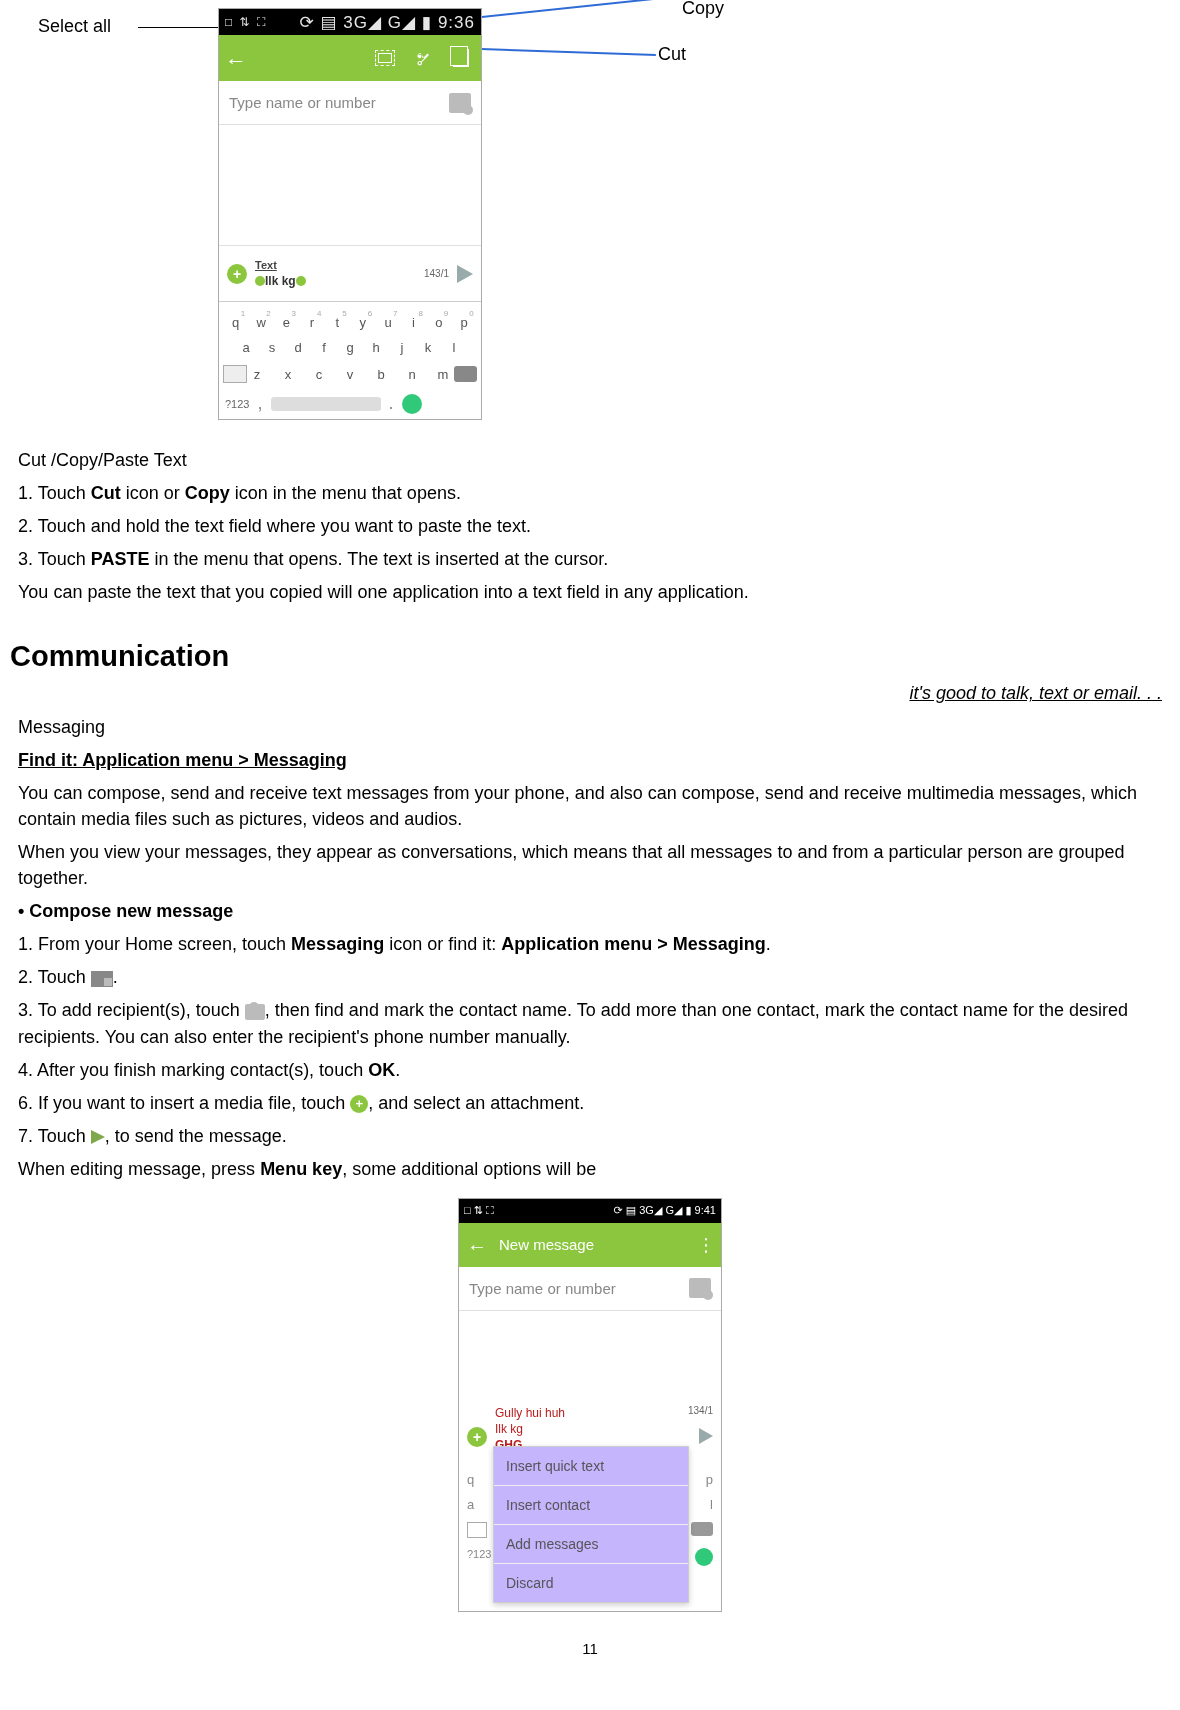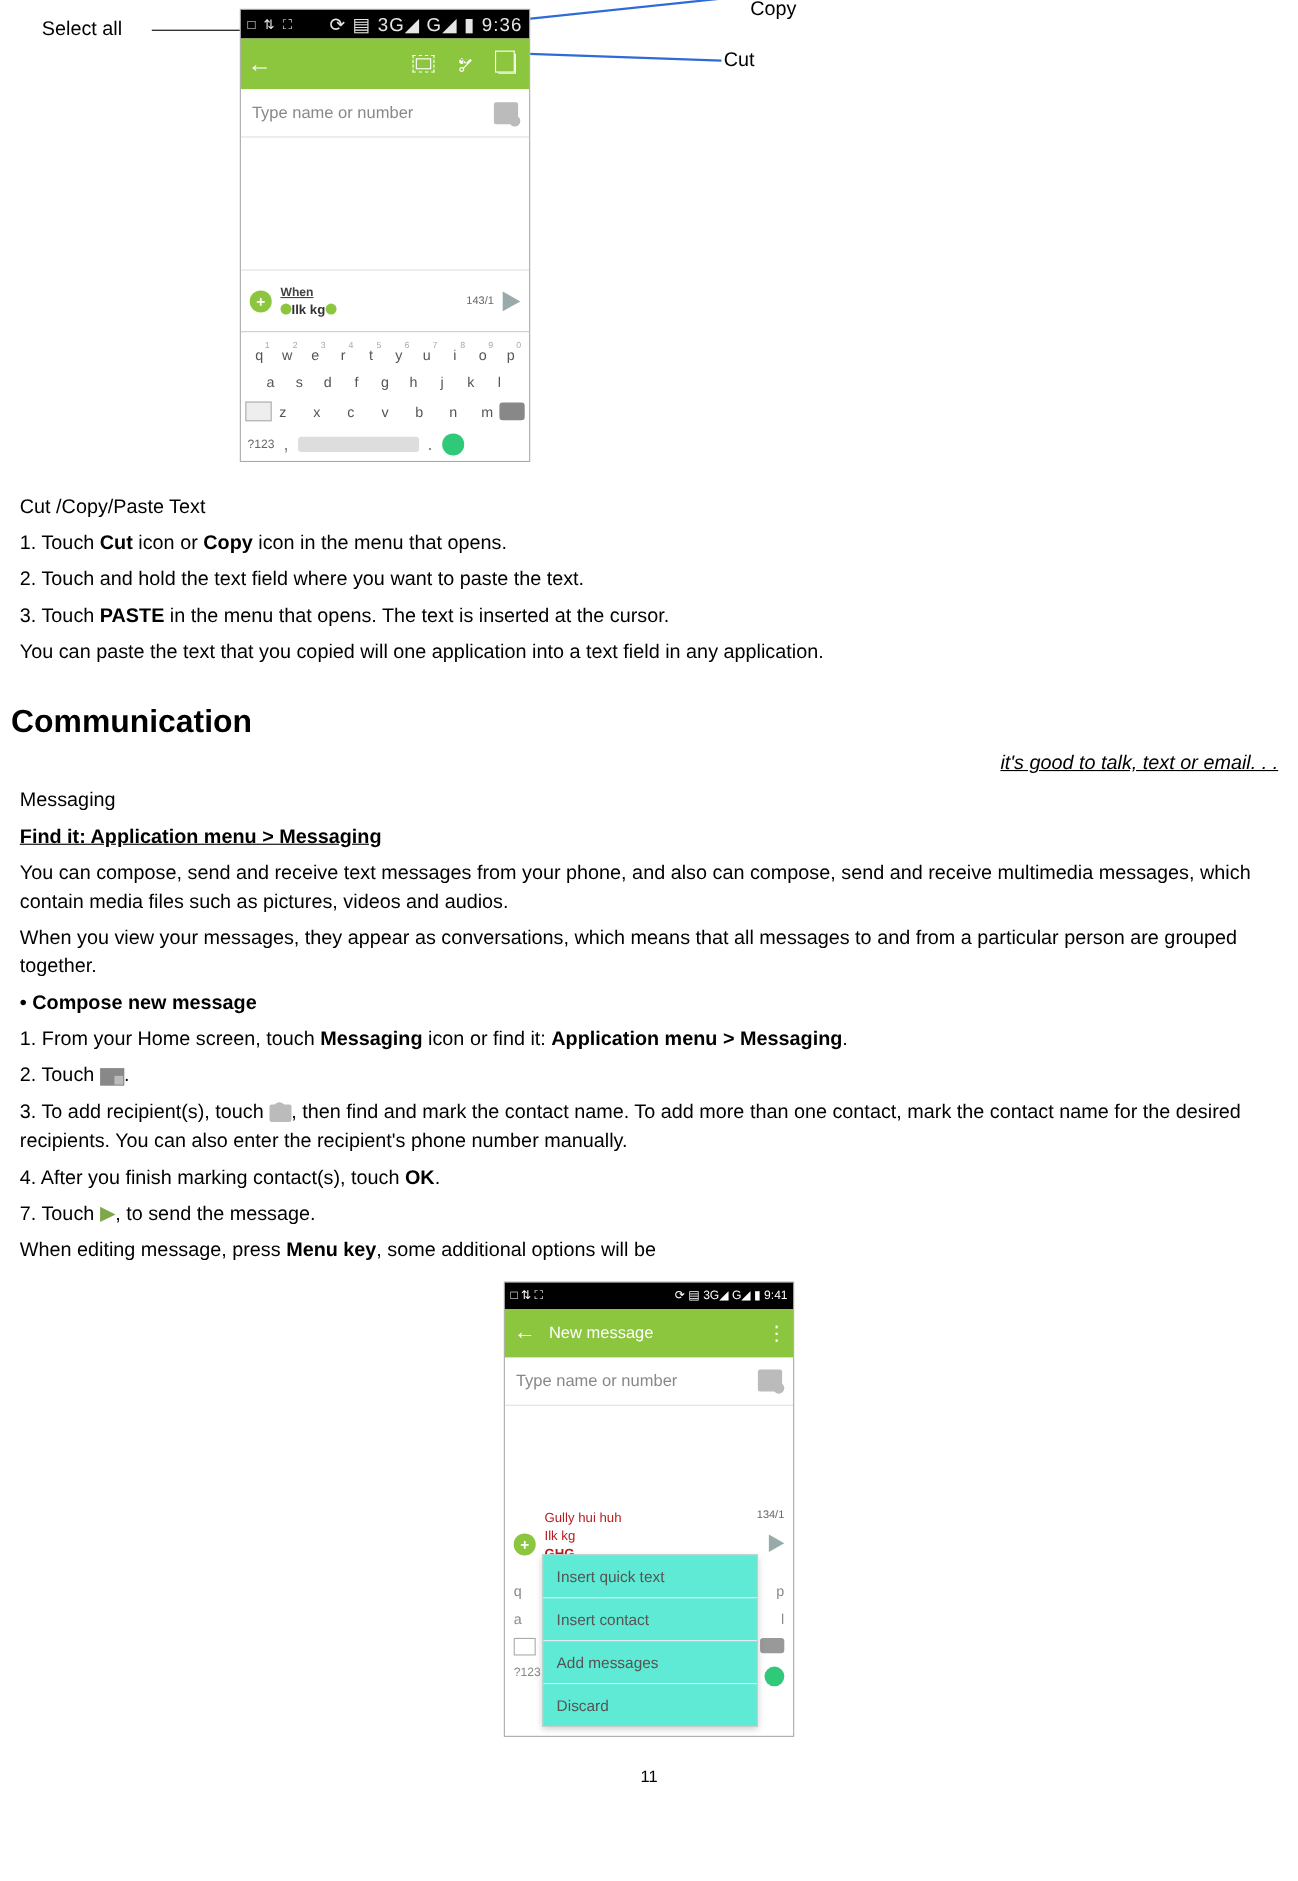--- a/index.html
+++ b/index.html
@@ -119,21 +119,21 @@
   }
   .phone2 .actionbar2{height:44px;background:#8cc63f;display:flex;align-items:center;color:#fff;padding:0 8px;gap:12px;}
   .actionbar2 .title{font-size:15px;flex:1;}
   .actionbar2 .dots{font-size:18px;letter-spacing:-2px;}
   .typed-block{height:60px;padding:6px 8px;display:flex;align-items:flex-start;gap:8px;}
   .typed-block .texts{flex:1;font-size:12px;color:#b91c1c;line-height:1.35;}
   .typed-block .plus{width:20px;height:20px;border-radius:50%;background:#8cc63f;color:#fff;display:flex;align-items:center;justify-content:center;font-weight:bold;margin-top:22px;font-size:14px;}
   .typed-block .right{font-size:10px;color:#666;display:flex;flex-direction:column;align-items:flex-end;gap:12px;}
   .typed-block .right .send2{width:0;height:0;border-top:8px solid transparent;border-bottom:8px solid transparent;border-left:14px solid #9aa;}
   .menu-popup{
-    position:absolute;left:34px;bottom:8px;width:196px;background:#5eead4;border:1px solid #ccc;box-shadow:0 2px 6px rgba(0,0,0,.2);
+    position:absolute;left:34px;bottom:8px;width:196px;background:#c4b5fd;border:1px solid #ccc;box-shadow:0 2px 6px rgba(0,0,0,.2);
   }
   .menu-popup .mi{padding:11px 12px;font-size:14px;color:#555;border-bottom:1px solid #eee;}
   .menu-popup .mi:last-child{border-bottom:none;}
   .kb-faded{position:absolute;left:0;right:0;bottom:0;height:150px;padding-top:6px;color:#888;font-size:13px;}
   .kb-faded .row{display:flex;justify-content:space-between;padding:5px 8px;}
   .page-num{text-align:center;font-size:15px;color:#000;margin-top:28px;}
 </style>
 </head>
 <body>
 
@@ -168,21 +168,21 @@
         </span>
     </div>
     <div class="recipient-row">
       <span class="placeholder">Type name or number</span>
       <span class="contact-ico"></span>
     </div>
     <div class="msg-body"></div>
     <div class="compose-row">
       <span class="plus">+</span>
       <span class="msgtext">
-        <span class="top" style="text-decoration:underline;">When</span><br>
+        <span class="top" style="text-decoration:underline;">Text</span><br>
         <span class="handles"><span class="h"></span><b>Ilk kg</b><span class="h"></span></span>
       </span>
       <span class="count">143/1</span>
       <span class="send"></span>
     </div>
     <div class="keyboard">
       <div class="kb-row" id="kb1">
           <span class="kb-key">q<sup>1</sup></span>
           <span class="kb-key">w<sup>2</sup></span>
           <span class="kb-key">e<sup>3</sup></span>
@@ -241,20 +241,21 @@
   <p class="section-head noindent">Messaging</p>
   <p class="findit">Find it: Application menu &gt; Messaging</p>
   <p>You can compose, send and receive text messages from your phone, and also can compose, send and receive multimedia messages, which contain media files such as pictures, videos and audios.</p>
   <p>When you view your messages, they appear as conversations, which means that all messages to and from a particular person are grouped together.</p>
   <p class="bullet">• Compose new message</p>
 
   <p class="noindent"><span>1. From your Home screen, touch </span><b>Messaging</b><span> icon or find it: </span><b>Application menu &gt; Messaging</b><span>.</span></p>
   <p class="noindent"><span>2. Touch </span><span class="inline-icon ico-compose"></span><span>.</span></p>
   <p><span>3. To add recipient(s), touch </span><span class="ico-contact"></span><span>, then find and mark the contact name. To add more than one contact, mark the contact name for the desired recipients. You can also enter the recipient's phone number manually.</span></p>
   <p class="noindent"><span>4. After you finish marking contact(s), touch </span><b>OK</b><span>.</span></p>
+  <p><span>6. If you want to insert a media file, touch </span><span class="ico-plus">+</span><span>, and select an attachment.</span></p>
   <p class="noindent"><span>7. Touch </span><span class="ico-send"></span><span>, to send the message.</span></p>
   <p class="noindent"><span>When editing message, press </span><b>Menu key</b><span>, some additional options will be</span></p>
 
   <div class="phone2-wrap">
     <div class="phone2">
       <div class="statusbar" style="height:24px;background:#000;color:#fff;font-size:11px;display:flex;justify-content:space-between;align-items:center;padding:0 5px;">
         <span>□ ⇅ ⛶</span>
         <span>⟳ ▤ 3G◢ G◢ ▮ 9:41</span>
       </div>
       <div class="actionbar2">

